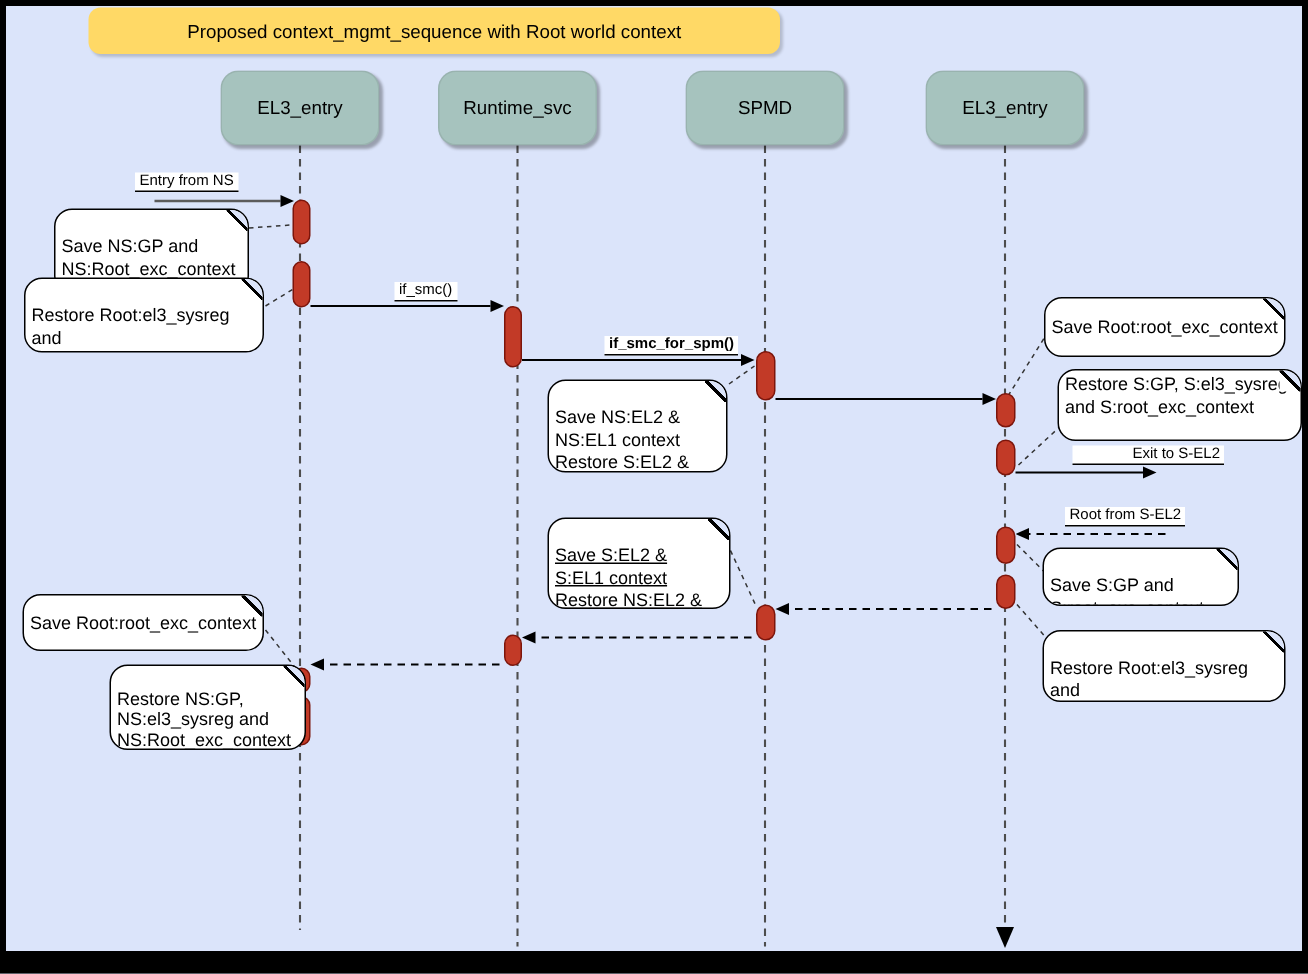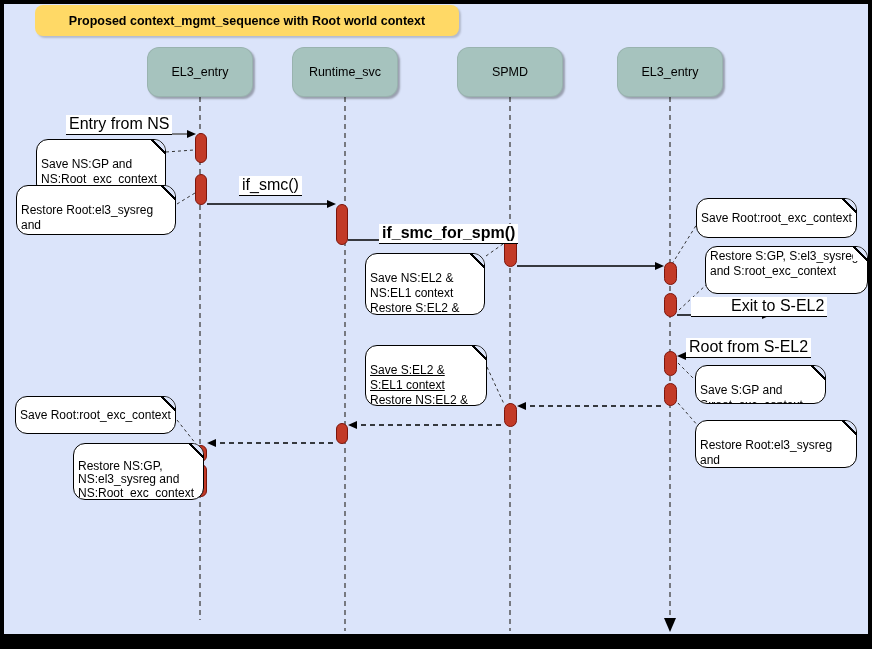--- a/index.html
+++ b/index.html
@@ -6,23 +6,23 @@
     --canvas:#dbe4fa; --frame:#000000; --title_bg:#ffd966;
     --head_bg:#a6c3be; --act_fill:#c23a27; --act_border:#7c150b;
     --note_bg:#ffffff; --line:#000000; --entry_line:#5b5b5b; --text:#000000;
   }
   html,body{margin:0;padding:0;}
   body{font-family:"Liberation Sans", sans-serif; background:#222;}
   #stage{position:relative;width:872px;height:649px;background:var(--frame);overflow:hidden;}
   #frame{position:absolute;left:4px;top:4px;width:864px;height:630px;background:var(--canvas);}
   .abs{position:absolute;border-radius:12px;}
   #title{
-    left:35px;top:5px;width:424px;height:31px;border-radius:8px;
+    left:59px;top:5px;width:461px;height:31px;border-radius:8px;
     background:var(--title_bg);color:var(--text);
-    font-size:12.5px;font-weight:bold;display:flex;align-items:center;justify-content:center;
+    font-size:12.5px;font-weight:normal;display:flex;align-items:center;justify-content:center;
     box-shadow:2px 2px 2px rgba(0,0,0,0.18);
   }
   .head{
     top:47px;width:106px;height:50px;background:var(--head_bg);
     display:flex;align-items:center;justify-content:center;
     font-size:12.5px;color:var(--text);
     box-shadow:2px 2px 2px rgba(0,0,0,0.3);
     border:1px solid rgba(0,0,0,0.08);box-sizing:border-box;
   }
   .bar{
@@ -31,23 +31,23 @@
   .note{
     background:var(--note_bg);border:1px solid var(--line);box-sizing:border-box;
     font-size:12px;line-height:15px;color:var(--text);
     padding:2px 3px 1px 4px;white-space:pre-line;overflow:hidden;
   }
   .fold{
     position:absolute;top:-1px;right:-1px;width:15px;height:15px;
     background:linear-gradient(225deg, var(--canvas) 0 46%, var(--line) 46% 56%, var(--note_bg) 56% 100%);
   }
   .msg-label{
-    position:absolute;font-size:16px;color:var(--text);
+    position:absolute;font-size:10px;color:var(--text);
     background:var(--note_bg);border-bottom:1px solid var(--line);
-    padding:0 3px 1px 3px;white-space:nowrap;
+    padding:0 3px 1px 3px;white-space:nowrap;margin-left:24px;
   }
   svg#wires{position:absolute;left:0;top:0;}
   .lifeline{stroke:#4d4d4d;stroke-width:1.4;stroke-dasharray:5 4;fill:none;}
   .call{stroke:var(--line);stroke-width:1.4;fill:none;}
   .call-entry{stroke:var(--entry_line);stroke-width:1.6;fill:none;}
   .ret{stroke:var(--line);stroke-width:1.4;stroke-dasharray:5 4;fill:none;}
   .conn{stroke:#333;stroke-width:1;stroke-dasharray:3 3;fill:none;}
   .ah{fill:var(--line);}
 </style>
 </head>
@@ -128,21 +128,21 @@
   <div class="abs bar" style="left:336px;top:204px;width:12px;height:41px;"></div>
   <div class="abs bar" style="left:336px;top:423px;width:12px;height:21px;"></div>
   <div class="abs bar" style="left:504px;top:234px;width:13px;height:33px;"></div>
   <div class="abs bar" style="left:504px;top:403px;width:13px;height:24px;"></div>
   <div class="abs bar" style="left:664px;top:262px;width:13px;height:23px;"></div>
   <div class="abs bar" style="left:664px;top:293px;width:13px;height:24px;"></div>
   <div class="abs bar" style="left:664px;top:351px;width:13px;height:25px;"></div>
   <div class="abs bar" style="left:664px;top:383px;width:13px;height:23px;"></div>
 
   <div class="msg-label" style="left:66px;top:115px;">Entry from NS</div>
-  <div class="msg-label" style="left:239px;top:176px;">if_smc()</div>
+  <div class="msg-label" style="left:239px;top:188px;">if_smc()</div>
   <div class="msg-label" style="left:379px;top:224px;font-weight:bold;">if_smc_for_spm()</div>
   <div class="msg-label" style="left:691px;top:297px;padding-left:40px;">Exit to S-EL2</div>
   <div class="msg-label" style="left:686px;top:338px;">Root from S-EL2</div>
 
   <div class="abs note" style="left:36px;top:139px;width:130px;height:57px;">
     <span>Save NS:GP and
 NS:Root_exc_context</span>
     <span class="fold"></span>
   </div>
   <div class="abs note" style="left:16px;top:185px;width:160px;height:50px;">

